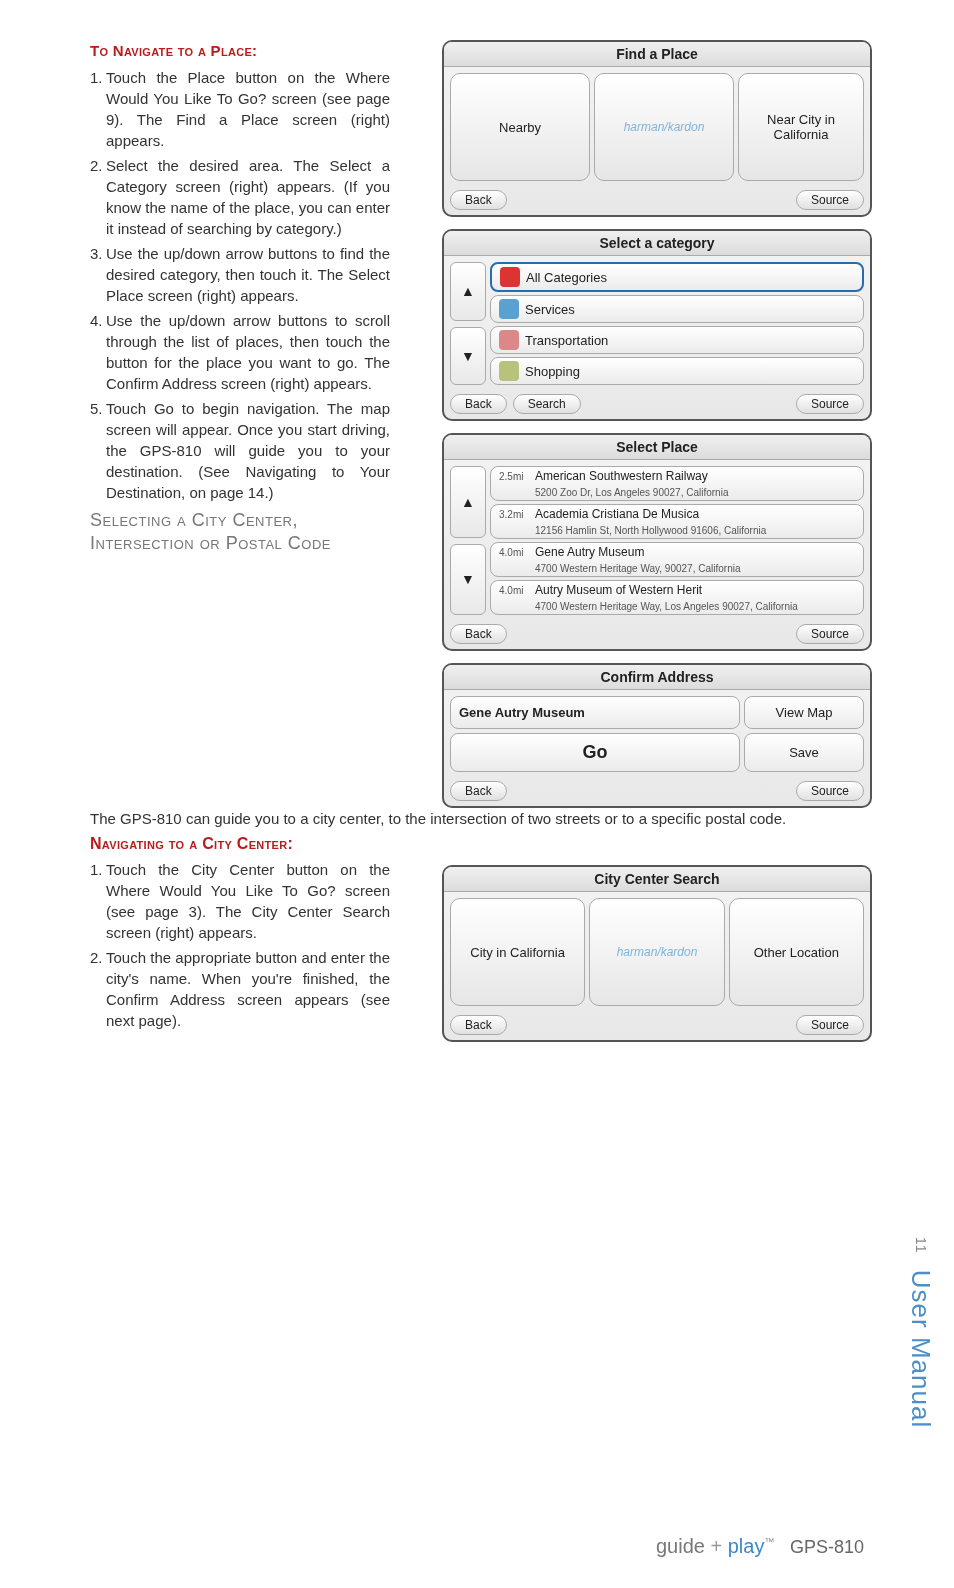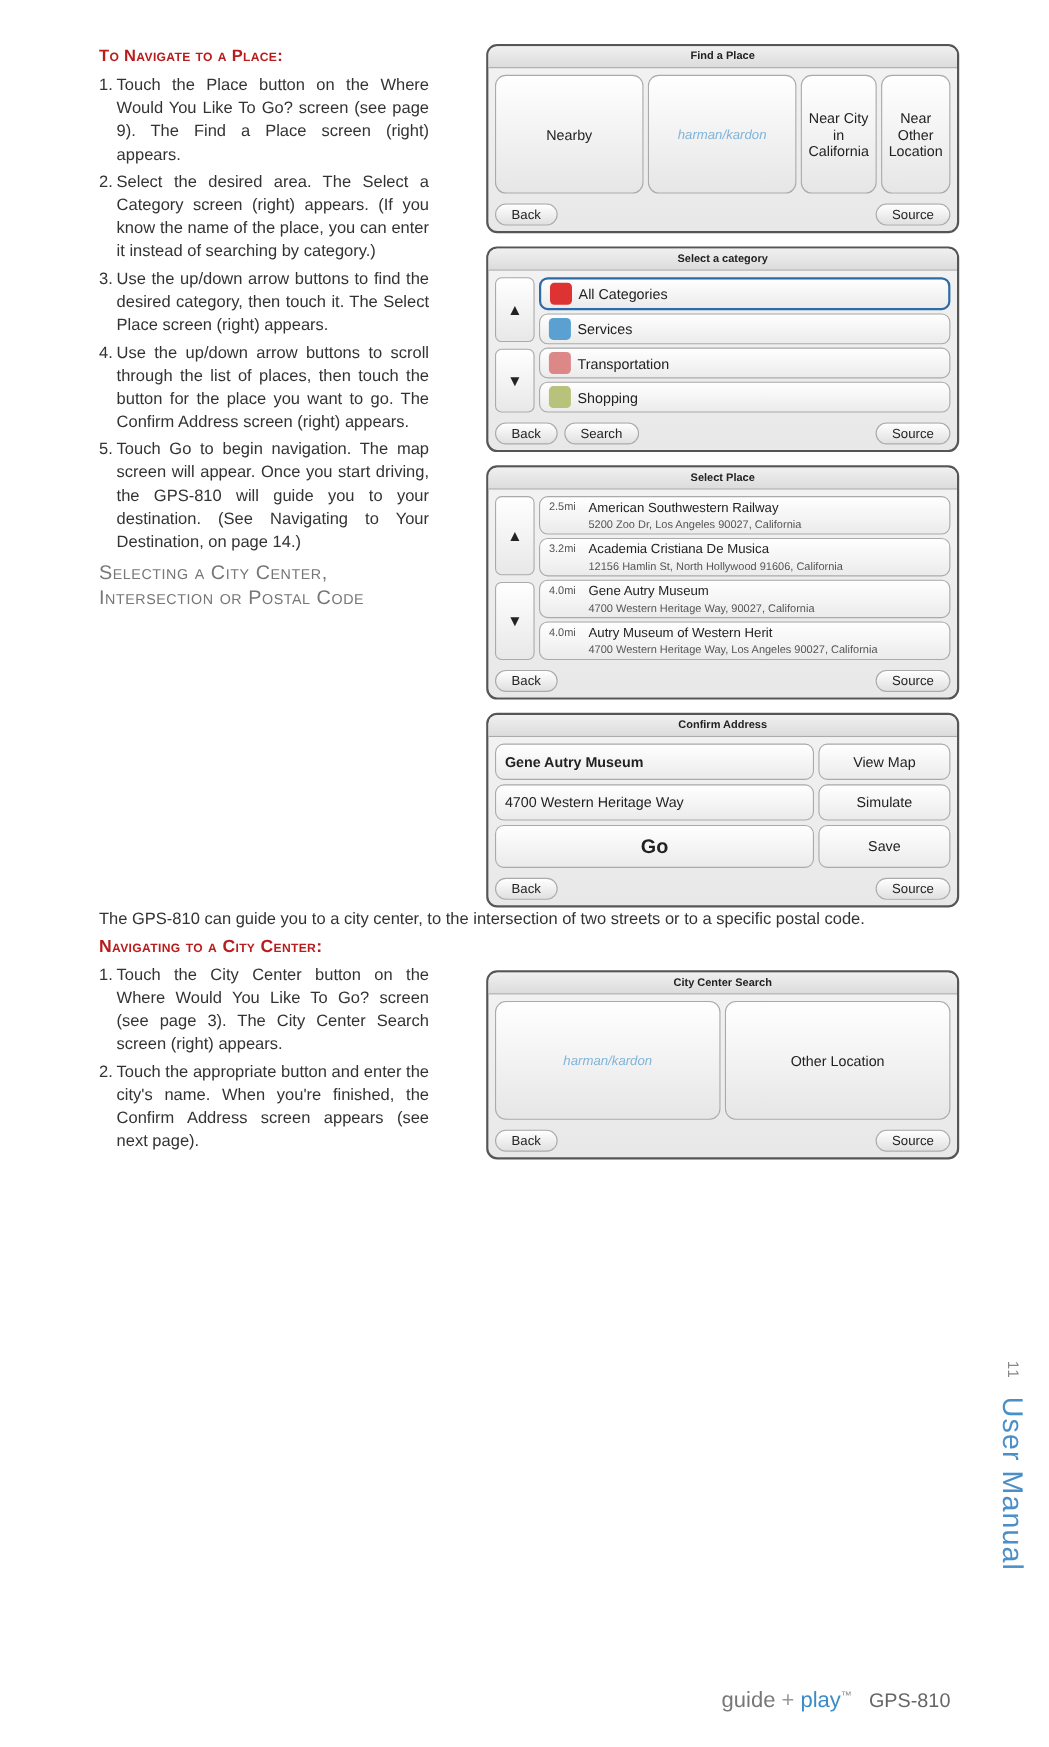--- a/index.html
+++ b/index.html
@@ -77,21 +77,21 @@
     background: linear-gradient(#f3f3f3,#e8e8e8);
     overflow: hidden;
     font-family: Arial, sans-serif;
     font-size: 13px;
     color: #222;
   }
   .dev-title {
     text-align: center;
     font-weight: bold;
     padding: 4px;
-    font-size: 10px;
+    font-size: 14px;
     border-bottom: 1px solid #aaa;
     background: linear-gradient(#f0f0f0,#dcdcdc);
   }
   .dev-body {
     display: flex;
     align-items: stretch;
     min-height: 120px;
     padding: 6px;
     gap: 4px;
     justify-content: center;
@@ -224,21 +224,20 @@
 
   <div class="right-col">
 
     <div class="device">
       <div class="dev-title">Find a Place</div>
       <div class="dev-body">
         <div class="big-btn">Nearby</div>
         <div class="big-btn center">harman/kardon</div>
         <div class="stack-btns">
           <div class="big-btn">Near City in California</div>
-          <div class="big-btn">Near Other Location</div>
         </div>
       </div>
       <div class="dev-footer">
         <div class="pill">Back</div>
         <div class="pill">Source</div>
       </div>
     </div>
 
     <div class="device">
       <div class="dev-title">Select a category</div>
@@ -320,24 +319,20 @@
     </div>
 
     <div class="device">
       <div class="dev-title">Confirm Address</div>
       <div class="confirm-body">
         <div class="confirm-row">
           <div class="confirm-cell">
               <b>Gene Autry Museum</b>
             </div>
           <div class="confirm-cell small">View Map</div>
-        </div>
-        <div class="confirm-row">
-          <div class="confirm-cell">4700 Western Heritage Way</div>
-          <div class="confirm-cell small">Simulate</div>
         </div>
         <div class="confirm-row">
           <div class="confirm-cell go">Go</div>
           <div class="confirm-cell small">Save</div>
         </div>
       </div>
       <div class="dev-footer">
         <div class="pill">Back</div>
         <div class="pill">Source</div>
       </div>
@@ -353,20 +348,21 @@
     <ol>
       <li>Touch the City Center button on the Where Would You Like To Go? screen (see page 3). The City Center Search screen (right) appears.</li>
       <li>Touch the appropriate button and enter the city's name. When you're finished, the Confirm Address screen appears (see next page).</li>
     </ol>
   </div>
   <div class="bottom-right">
 
     <div class="device">
       <div class="dev-title">City Center Search</div>
       <div class="dev-body">
+        <div class="big-btn">City in California</div>
         <div class="big-btn center">harman/kardon</div>
         <div class="big-btn">Other Location</div>
       </div>
       <div class="dev-footer">
         <div class="pill">Back</div>
         <div class="pill">Source</div>
       </div>
     </div>
   </div>
 </div>

